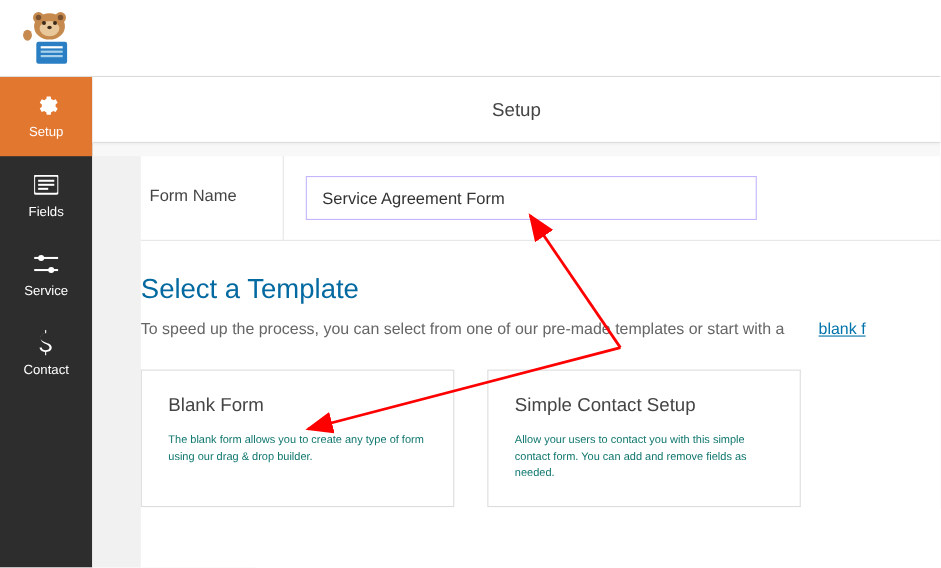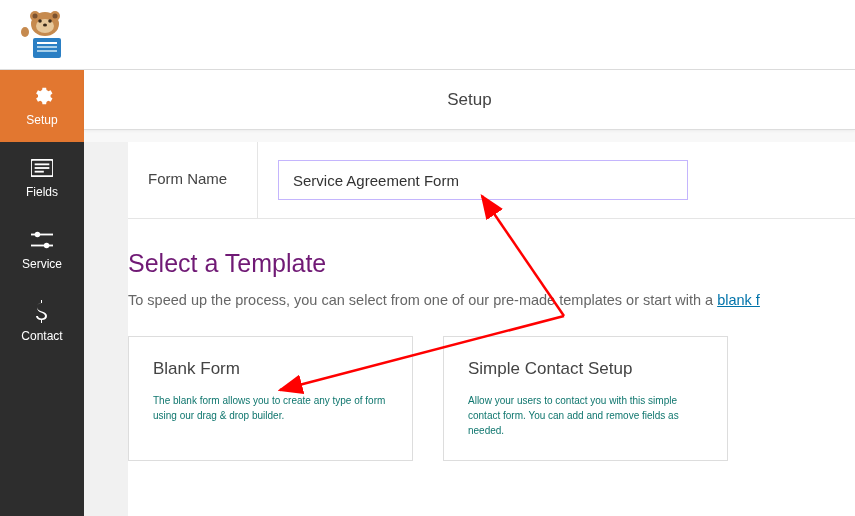--- a/index.html
+++ b/index.html
@@ -18,28 +18,28 @@
     .sidebar-item .label { font-size: 12px; }
     
     .content-area { flex: 1; background: #f8f8f8; position: relative; }
     .tab-header { height: 60px; background: #fff; border-bottom: 1px solid #ddd; display: flex; align-items: center; justify-content: center; box-shadow: 0 1px 3px rgba(0,0,0,0.05); }
     .tab-header-title { font-size: 17px; color: #444; font-weight: 400; }
     
     .content-body { padding: 0; background: #f1f1f1; }
     .form-panel { background: #fff; margin: 12px 0 0 44px; padding: 0; min-height: 400px; }
     
     .form-name-row { display: flex; align-items: stretch; border-bottom: 1px solid #e5e5e5; }
-    .form-name-label-cell { width: 130px; padding: 28px 20px; font-size: 15px; color: #444; border-right: 1px solid #e5e5e5; }
+    .form-name-label-cell { width: 130px; padding: 28px 8px; font-size: 15px; color: #444; border-right: 1px solid #e5e5e5; }
     .form-name-input-cell { flex: 1; padding: 18px 20px; }
     .form-name-input { width: 410px; height: 40px; border: 1px solid #c4b5fd; padding: 0 14px; font-size: 15px; color: #333; outline: none; }
     
     .template-section { padding: 30px 0 0 0; }
-    .template-title { font-size: 25px; color: #701a75; font-weight: 400; margin-bottom: 14px; }
+    .template-title { font-size: 25px; color: #0369a1; font-weight: 400; margin-bottom: 14px; }
     .template-desc { font-size: 14.5px; color: #666; margin-bottom: 28px; }
-    .template-link { color: #0073aa; text-decoration: underline; }
+    .template-link { color: #0073aa; text-decoration: underline; margin-left: 27px; }
     
     .template-cards { display: flex; gap: 30px; }
     .template-card { width: 285px; border: 1px solid #ddd; padding: 22px 24px; cursor: pointer; background: #fff; }
     .template-card-title { font-size: 17px; color: #444; font-weight: 400; margin-bottom: 14px; }
     .template-card-desc { font-size: 10px; color: #0f766e; line-height: 1.5; }
     
     .annotation-svg { position: absolute; top: 0; left: 0; pointer-events: none; z-index: 100; }
   </style>
 </head>
 <body>

